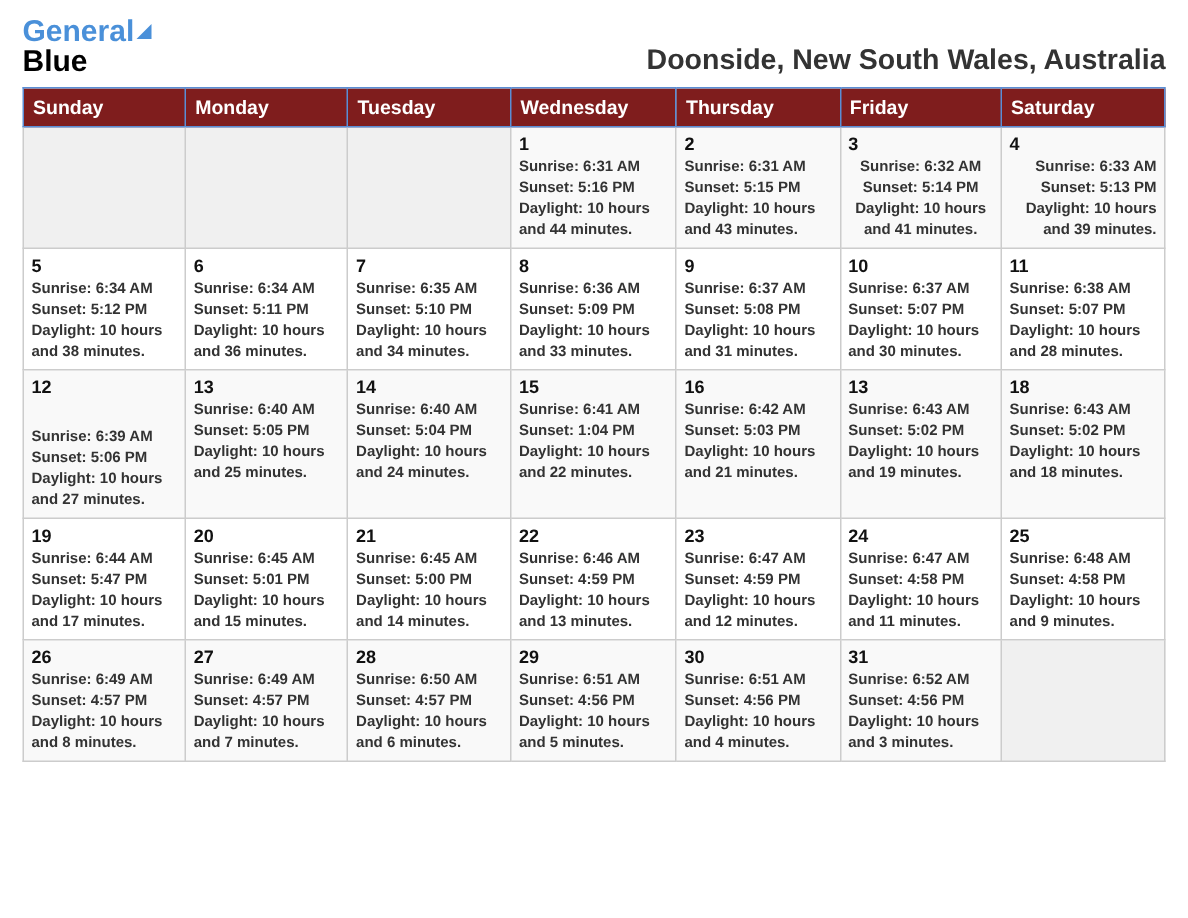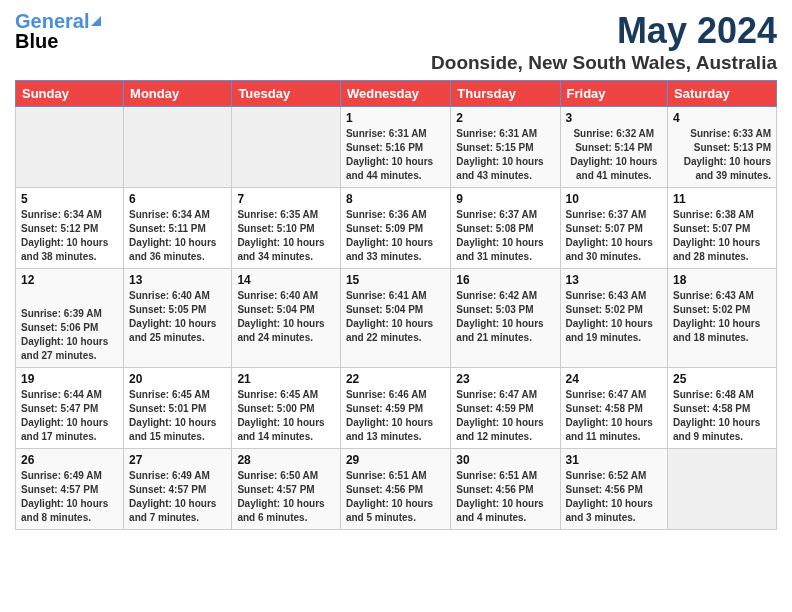--- a/index.html
+++ b/index.html
@@ -6,21 +6,21 @@
     body {
       font-family: Arial, sans-serif;
       background: #fff;
       width: 792px;
       min-height: 612px;
       padding: 10px 15px;
     }
     .header {
       display: flex;
       justify-content: space-between;
-      align-items: flex-start;
+      align-items: flex-end;
       margin-bottom: 6px;
     }
     .logo {
       display: flex;
       flex-direction: column;
       align-items: flex-start;
     }
     .logo-text {
       font-size: 20px;
       font-weight: bold;
@@ -55,21 +55,21 @@
       font-size: 19px;
       color: #333;
       font-weight: bold;
     }
     .calendar {
       width: 100%;
       border-collapse: collapse;
       font-size: 11px;
     }
     .calendar thead tr th {
-      background-color: #ef4444;
+      background-color: #7f1d1d;
       color: #fff;
       padding: 5px 6px;
       text-align: left;
       font-size: 13px;
       font-weight: bold;
       border: 1px solid #5a8ed5;
     }
     .calendar tbody tr td {
       vertical-align: top;
       border: 1px solid #ccc;
@@ -108,21 +108,20 @@
   <div class="logo">
     <div class="logo-row">
       <span class="logo-text">
         <span>General</span>
       </span>
       <span class="logo-arrow"></span>
     </div>
     <span class="logo-text" style="color:#000000; margin-top:-2px;">Blue</span>
   </div>
   <div class="title-block">
-    <div class="main-title">May 2024</div>
     <div class="subtitle">Doonside, New South Wales, Australia</div>
   </div>
 </div>
 
 <table class="calendar">
   <thead>
     <tr>
     <th>Sunday</th>
         <th>Monday</th>
         <th>Tuesday</th>
@@ -235,21 +234,21 @@
         <td>
           <span class="day-num">14</span>
           <div class="day-info" style="white-space: pre-line;">Sunrise: 6:40 AM
 Sunset: 5:04 PM
 Daylight: 10 hours
 and 24 minutes.</div>
         </td>
         <td>
           <span class="day-num">15</span>
           <div class="day-info" style="white-space: pre-line;">Sunrise: 6:41 AM
-Sunset: 5:04 PM
+Sunset: 1:04 PM
 Daylight: 10 hours
 and 22 minutes.</div>
         </td>
         <td>
           <span class="day-num">16</span>
           <div class="day-info" style="white-space: pre-line;">Sunrise: 6:42 AM
 Sunset: 5:03 PM
 Daylight: 10 hours
 and 21 minutes.</div>
         </td>

